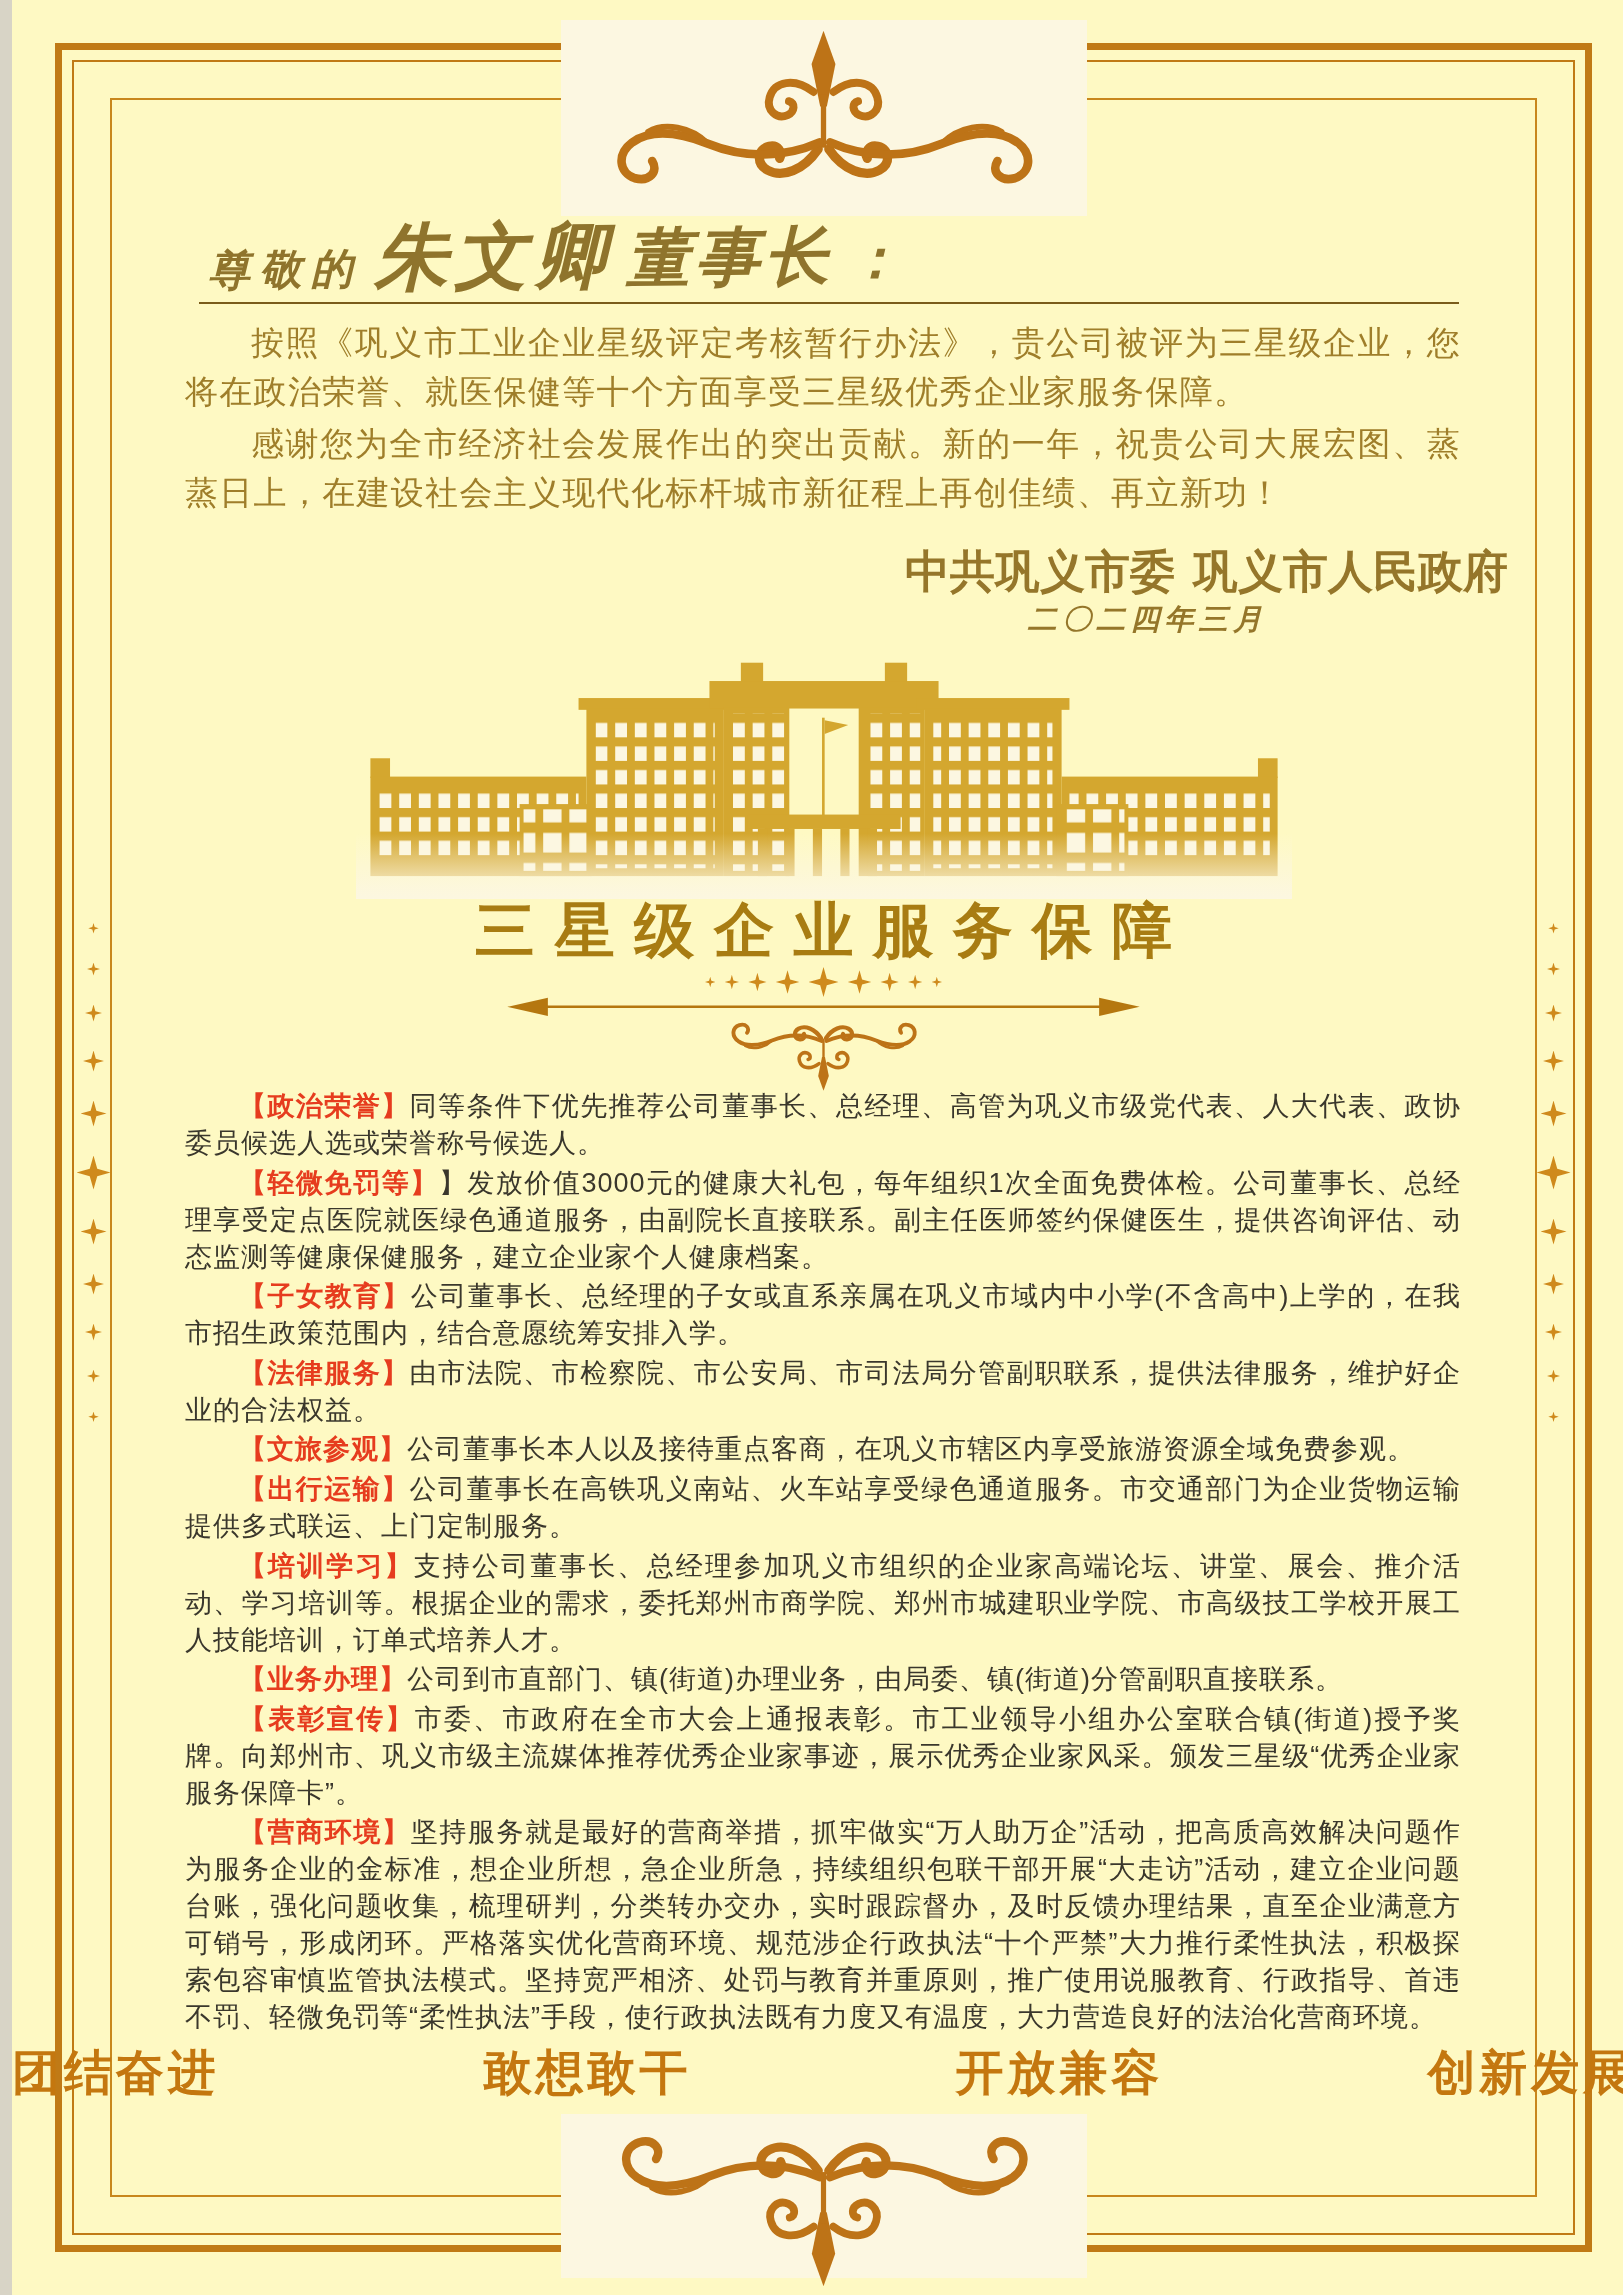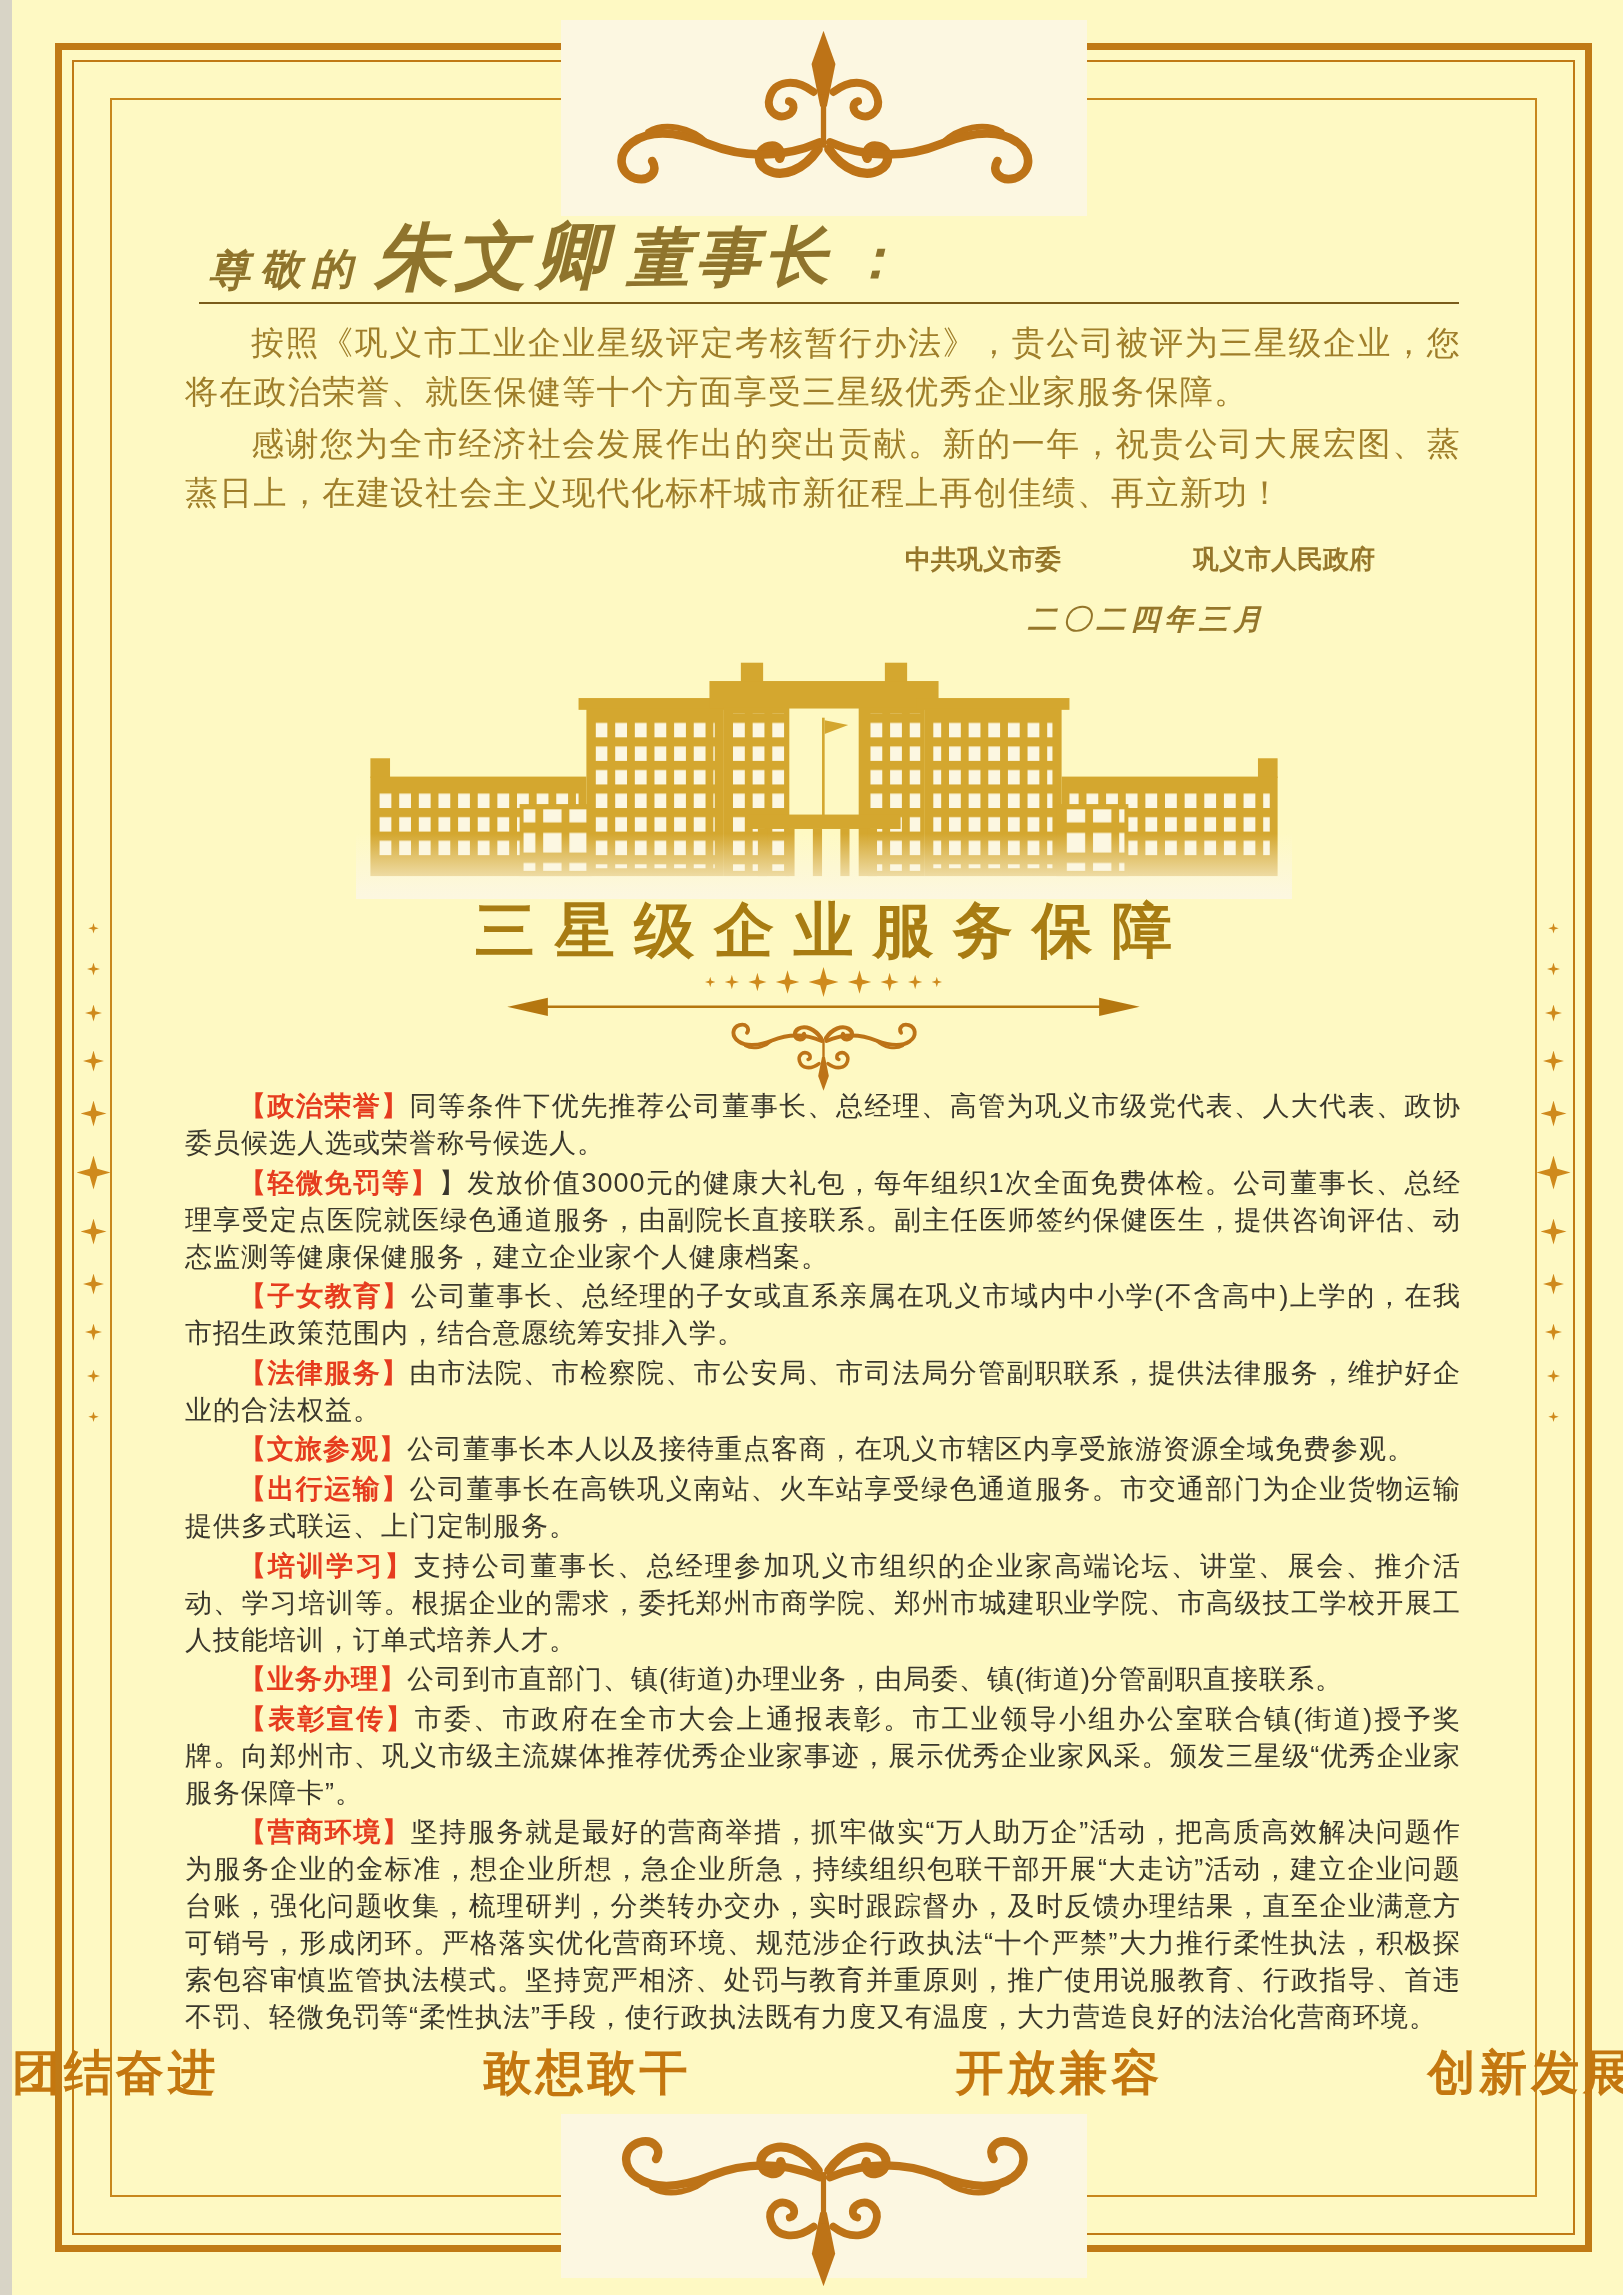--- a/index.html
+++ b/index.html
@@ -28,21 +28,21 @@
   .sal-colon{font-size:55px;font-weight:bold;}
   .header-rule{position:absolute;left:187px;top:302px;width:1260px;height:2px;background:#7a5c1a;}
   
   .letter{position:absolute;left:173px;top:322px;width:1276px;color:#9f7e2a;
           font-family:"Liberation Serif",serif;font-size:33px;line-height:47px;letter-spacing:1.3px;}
   .letter-line{text-align:justify;}
   .letter-line.ind{text-indent:2em;font-family:Liberation Mono, monospace;}
   .letter-line.jfull{text-align-last:justify;text-justify:inter-character;}
   .letter-line.gap{margin-top:6.5px;}
   .signature{position:absolute;top:542px;left:0;width:1501px;height:46px;color:#95762a;
-             font-family:"Liberation Serif",serif;font-size:26px;font-weight:bold;}
+             font-family:"Liberation Serif",serif;font-size:45px;font-weight:bold;}
   .sig-party{position:absolute;left:893px;}
   .sig-gov{position:absolute;left:1181px;}
   .sig-date{position:absolute;top:600px;left:1011px;width:249px;text-align:center;color:#95762a;
             font-family:"Liberation Serif",serif;font-size:29px;font-weight:bold;letter-spacing:5.2px;font-style:italic;}
   
   .building{position:absolute;left:344px;top:647px;}
   
   .banner-title{position:absolute;left:0;top:891px;width:1623px;text-align:center;color:#a87c12;
                 font-family:"Liberation Serif",serif;font-size:60px;font-weight:bold;
                 letter-spacing:19.6px;text-indent:19.6px;}

